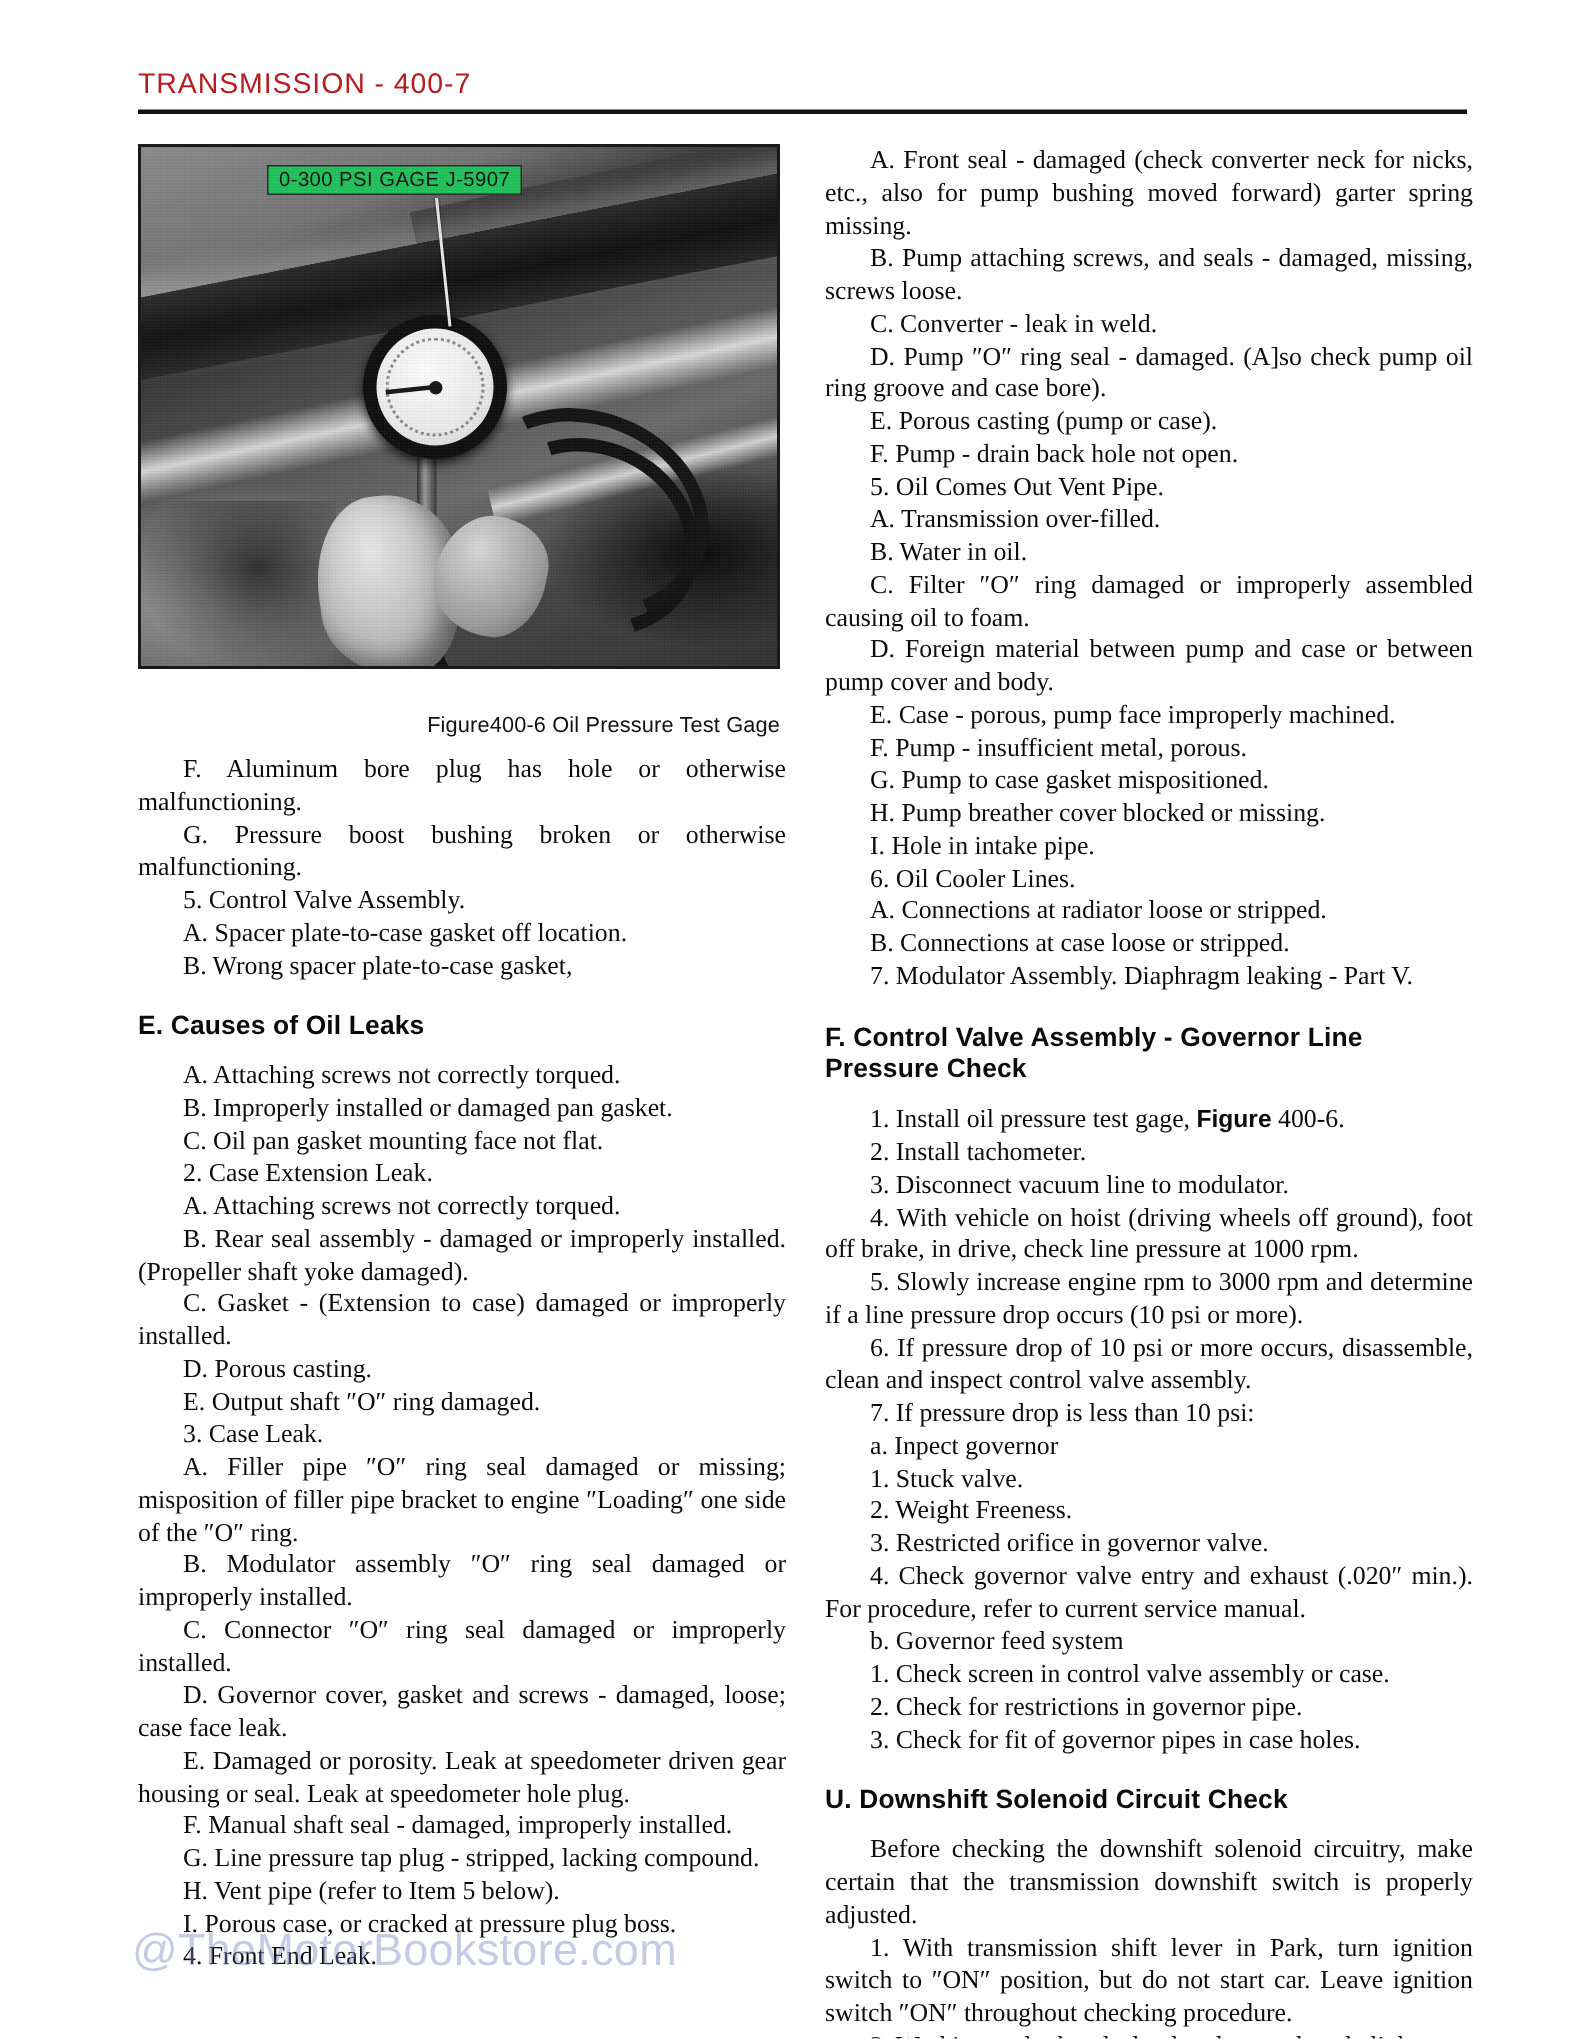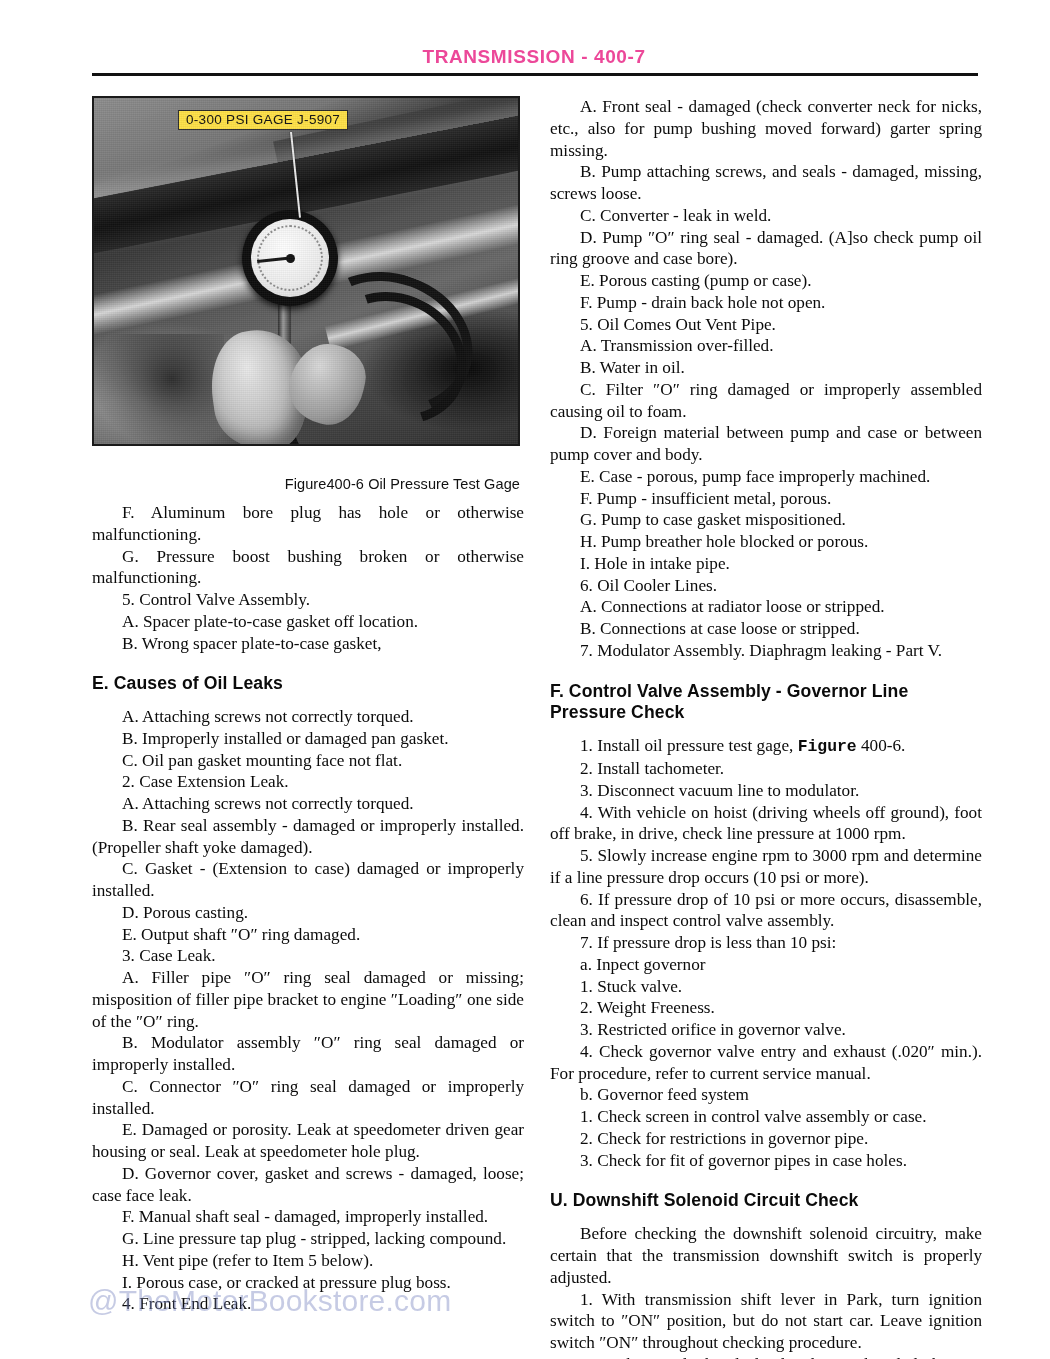--- a/index.html
+++ b/index.html
@@ -22,26 +22,26 @@
   }
 
   
   .header {
     position: absolute;
     top: 46px;
     left: 92px;
     width: 886px;
   }
   .header-title {
-    text-align: center;
+    text-align: left;
     font-family: "Liberation Sans", sans-serif;
-    font-weight: bold;
+    font-weight: normal;
     font-size: 19px;
     letter-spacing: 0.6px;
-    color: #ec4899;
+    color: #b91c1c;
     padding-right: 2px;
   }
   .header-rule {
     margin-top: 5px;
     height: 3px;
     background: #111;
   }
 
   
   .columns {
@@ -233,21 +233,21 @@
     opacity: .30;
     background-image:
       repeating-linear-gradient(0deg, rgba(255,255,255,.10) 0 1px, rgba(0,0,0,.10) 1px 2px),
       repeating-linear-gradient(90deg, rgba(255,255,255,.07) 0 1px, rgba(0,0,0,.07) 1px 2px);
     pointer-events: none;
   }
   .callout-label {
     position: absolute;
     left: 84px;
     top: 12px;
-    background: #fde047;
+    background: #22c55e;
     border: 1px solid #2b2b2b;
     padding: 1px 7px 2px;
     font-family: "Liberation Sans", sans-serif;
     font-size: 13.5px;
     letter-spacing: .3px;
     color: #101010;
     white-space: nowrap;
   }
   .callout-line {
     position: absolute;
@@ -286,21 +286,21 @@
     font-family: Liberation Sans, sans-serif;
     font-weight: bold;
     font-size: 17.6px;
     line-height: 1.25;
     letter-spacing: .1px;
     color: #0b0b0b;
     text-indent: 0;
   }
   .gap-top { margin-top: 10px; }
   .inline-bold-sans {
-    font-family: Liberation Mono, monospace;
+    font-family: Liberation Sans, sans-serif;
     font-weight: bold;
     font-size: 16.4px;
   }
 
   
   .watermark {
     position: absolute;
     left: 88px;
     top: 1252px;
     width: 430px;
@@ -372,22 +372,22 @@
         <p class="body flush">2. Case Extension Leak.</p>
         <p class="body flush">A. Attaching screws not correctly torqued.</p>
         <p class="body">B. Rear seal assembly - damaged or improperly installed. (Propeller shaft yoke damaged).</p>
         <p class="body">C. Gasket - (Extension to case) damaged or improperly installed.</p>
         <p class="body flush">D. Porous casting.</p>
         <p class="body flush">E. Output shaft ″O″ ring damaged.</p>
         <p class="body flush">3. Case Leak.</p>
         <p class="body">A. Filler pipe ″O″ ring seal damaged or missing; misposition of filler pipe bracket to engine ″Loading″ one side of the ″O″ ring.</p>
         <p class="body">B. Modulator assembly ″O″ ring seal damaged or improperly installed.</p>
         <p class="body">C. Connector ″O″ ring seal damaged or improperly installed.</p>
+        <p class="body">D. Governor cover, gasket and screws - damaged, loose; case face leak.</p>
         <p class="body">E. Damaged or porosity. Leak at speedometer driven gear housing or seal. Leak at speedometer hole plug.</p>
-        <p class="body">D. Governor cover, gasket and screws - damaged, loose; case face leak.</p>
         <p class="body flush">F. Manual shaft seal - damaged, improperly installed.</p>
         <p class="body">G. Line pressure tap plug - stripped, lacking compound.</p>
         <p class="body flush">H. Vent pipe (refer to Item 5 below).</p>
         <p class="body flush">I. Porous case, or cracked at pressure plug boss.</p>
         <p class="body flush">4. Front End Leak.</p>
       </div>
     </div>
 
     <div class="col col-right">
 
@@ -399,21 +399,21 @@
         <p class="body flush">E. Porous casting (pump or case).</p>
         <p class="body flush">F. Pump - drain back hole not open.</p>
         <p class="body flush">5. Oil Comes Out Vent Pipe.</p>
         <p class="body flush">A. Transmission over-filled.</p>
         <p class="body flush">B. Water in oil.</p>
         <p class="body">C. Filter ″O″ ring damaged or improperly assembled causing oil to foam.</p>
         <p class="body">D. Foreign material between pump and case or between pump cover and body.</p>
         <p class="body flush">E. Case - porous, pump face improperly machined.</p>
         <p class="body flush">F. Pump - insufficient metal, porous.</p>
         <p class="body flush">G. Pump to case gasket mispositioned.</p>
-        <p class="body flush">H. Pump breather hole blocked or porous.</p>
+        <p class="body flush">H. Pump breather cover blocked or missing.</p>
         <p class="body flush">I. Hole in intake pipe.</p>
         <p class="body flush">6. Oil Cooler Lines.</p>
         <p class="body flush">A. Connections at radiator loose or stripped.</p>
         <p class="body flush">B. Connections at case loose or stripped.</p>
         <p class="body flush">7. Modulator Assembly. Diaphragm leaking - Part V.</p>
       </div>
 
       <h2 class="section">F. Control Valve Assembly - Governor Line Pressure Check</h2>
 
       <p class="body flush"><span>1. Install oil pressure test gage, </span><span class="inline-bold-sans">Figure</span><span> 400-6.</span></p>

